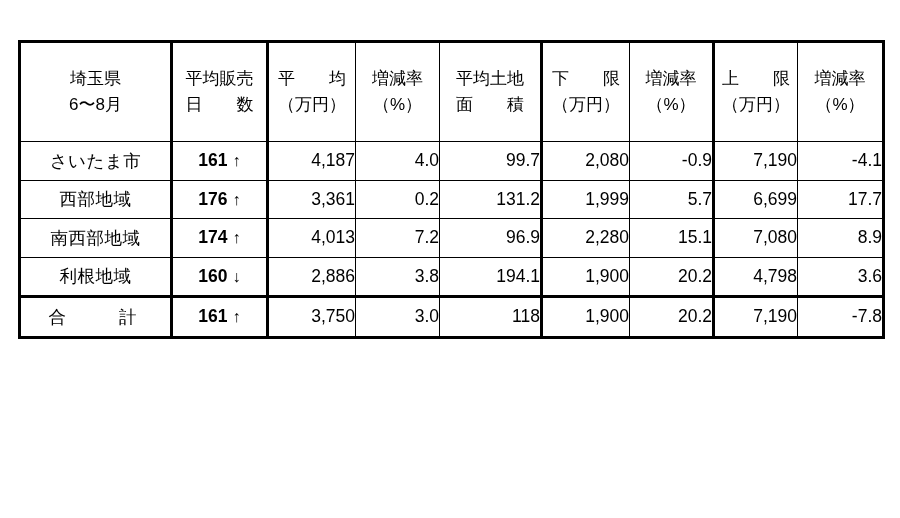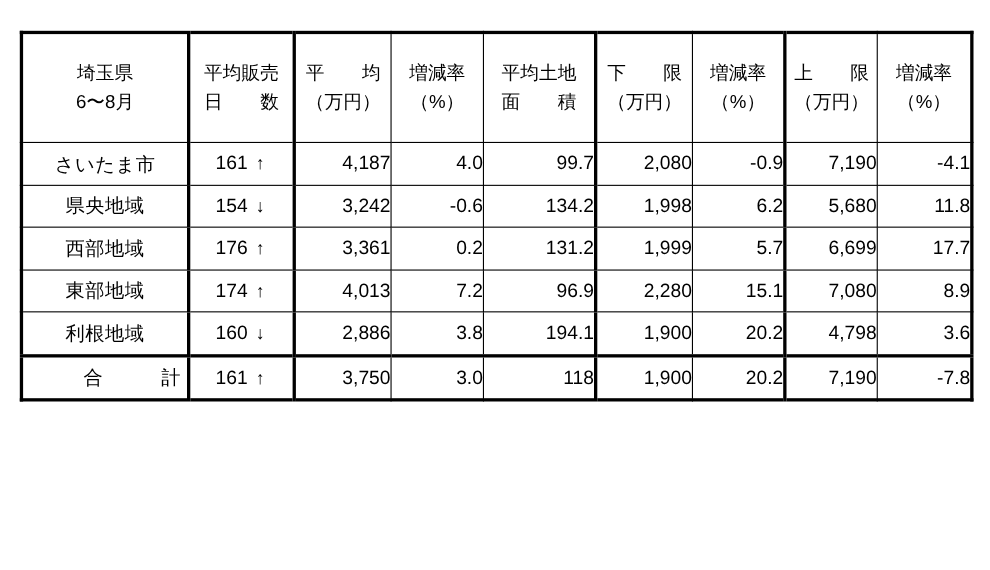--- a/index.html
+++ b/index.html
@@ -12,21 +12,21 @@
     height: 518px;
     font-family: "Liberation Sans", sans-serif;
     color: #000000;
     overflow: hidden;
   }
   .page {
     position: relative;
     width: 900px;
     height: 518px;
     box-sizing: border-box;
-    padding: 28px 18px 18px 18px;
+    padding: 40px 18px 18px 18px;
   }
   table.data {
     border-collapse: collapse;
     width: 864px;
     table-layout: fixed;
     border: 3px solid #000;
   }
   table.data th, table.data td {
     border: 1px solid #000;
     padding: 0;
@@ -55,44 +55,43 @@
     letter-spacing: 0.5px;
   }
   .c-num {
     text-align: right;
     padding-right: 11px;
   }
   .c-days {
     text-align: center;
   }
   .c-days .v {
-    font-weight: normal;
+    font-weight: bold;
     display: inline-block;
     min-width: 34px;
-    text-align: center;
+    text-align: right;
   }
   .c-days .arw {
     display: inline-block;
     width: 18px;
     text-align: center;
     font-size: 16px;
   }
   .bold {
     font-weight: bold;
   }
   
   .sep-left {
     border-left: 3px solid #000 !important;
   }
   tbody tr.total td {
     border-top: 3px solid #000;
   }
   tbody tr.total td.c-name {
     letter-spacing: 6px;
-    text-align: right;
   }
 </style>
 </head>
 <body>
 
 <div class="page">
   <table class="data">
     <colgroup>
       <col style="width:152px">
       <col style="width:96px">
@@ -150,43 +149,32 @@
           <td class="c-days sep-left"><span class="v">161</span><span class="arw">↑</span></td>
           <td class="c-num sep-left bold">4,187</td>
           <td class="c-num">4.0</td>
           <td class="c-num">99.7</td>
           <td class="c-num sep-left bold">2,080</td>
           <td class="c-num">-0.9</td>
           <td class="c-num sep-left bold">7,190</td>
           <td class="c-num">-4.1</td>
         </tr>
         <tr>
-          <td class="c-name">県央地域</td>
-          <td class="c-days sep-left"><span class="v">154</span><span class="arw">↓</span></td>
-          <td class="c-num sep-left bold">3,242</td>
-          <td class="c-num">-0.6</td>
-          <td class="c-num">134.2</td>
-          <td class="c-num sep-left bold">1,998</td>
-          <td class="c-num">6.2</td>
-          <td class="c-num sep-left bold">5,680</td>
-          <td class="c-num">11.8</td>
-        </tr>
-        <tr>
           <td class="c-name">西部地域</td>
           <td class="c-days sep-left"><span class="v">176</span><span class="arw">↑</span></td>
           <td class="c-num sep-left bold">3,361</td>
           <td class="c-num">0.2</td>
           <td class="c-num">131.2</td>
           <td class="c-num sep-left bold">1,999</td>
           <td class="c-num">5.7</td>
           <td class="c-num sep-left bold">6,699</td>
           <td class="c-num">17.7</td>
         </tr>
         <tr>
-          <td class="c-name">東部地域</td>
+          <td class="c-name">南西部地域</td>
           <td class="c-days sep-left"><span class="v">174</span><span class="arw">↑</span></td>
           <td class="c-num sep-left bold">4,013</td>
           <td class="c-num">7.2</td>
           <td class="c-num">96.9</td>
           <td class="c-num sep-left bold">2,280</td>
           <td class="c-num">15.1</td>
           <td class="c-num sep-left bold">7,080</td>
           <td class="c-num">8.9</td>
         </tr>
         <tr>

